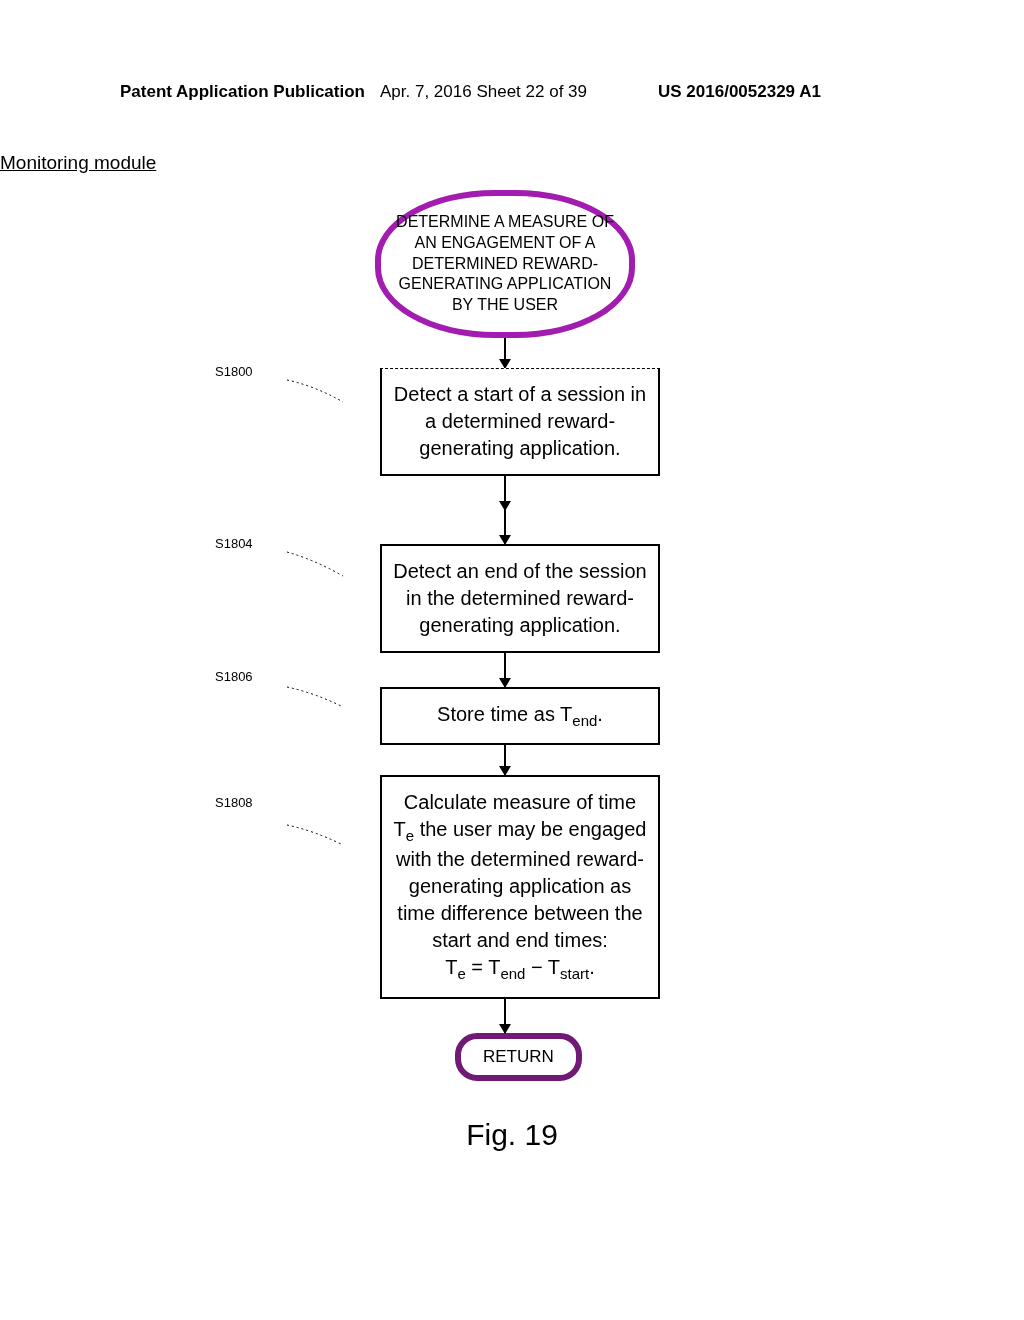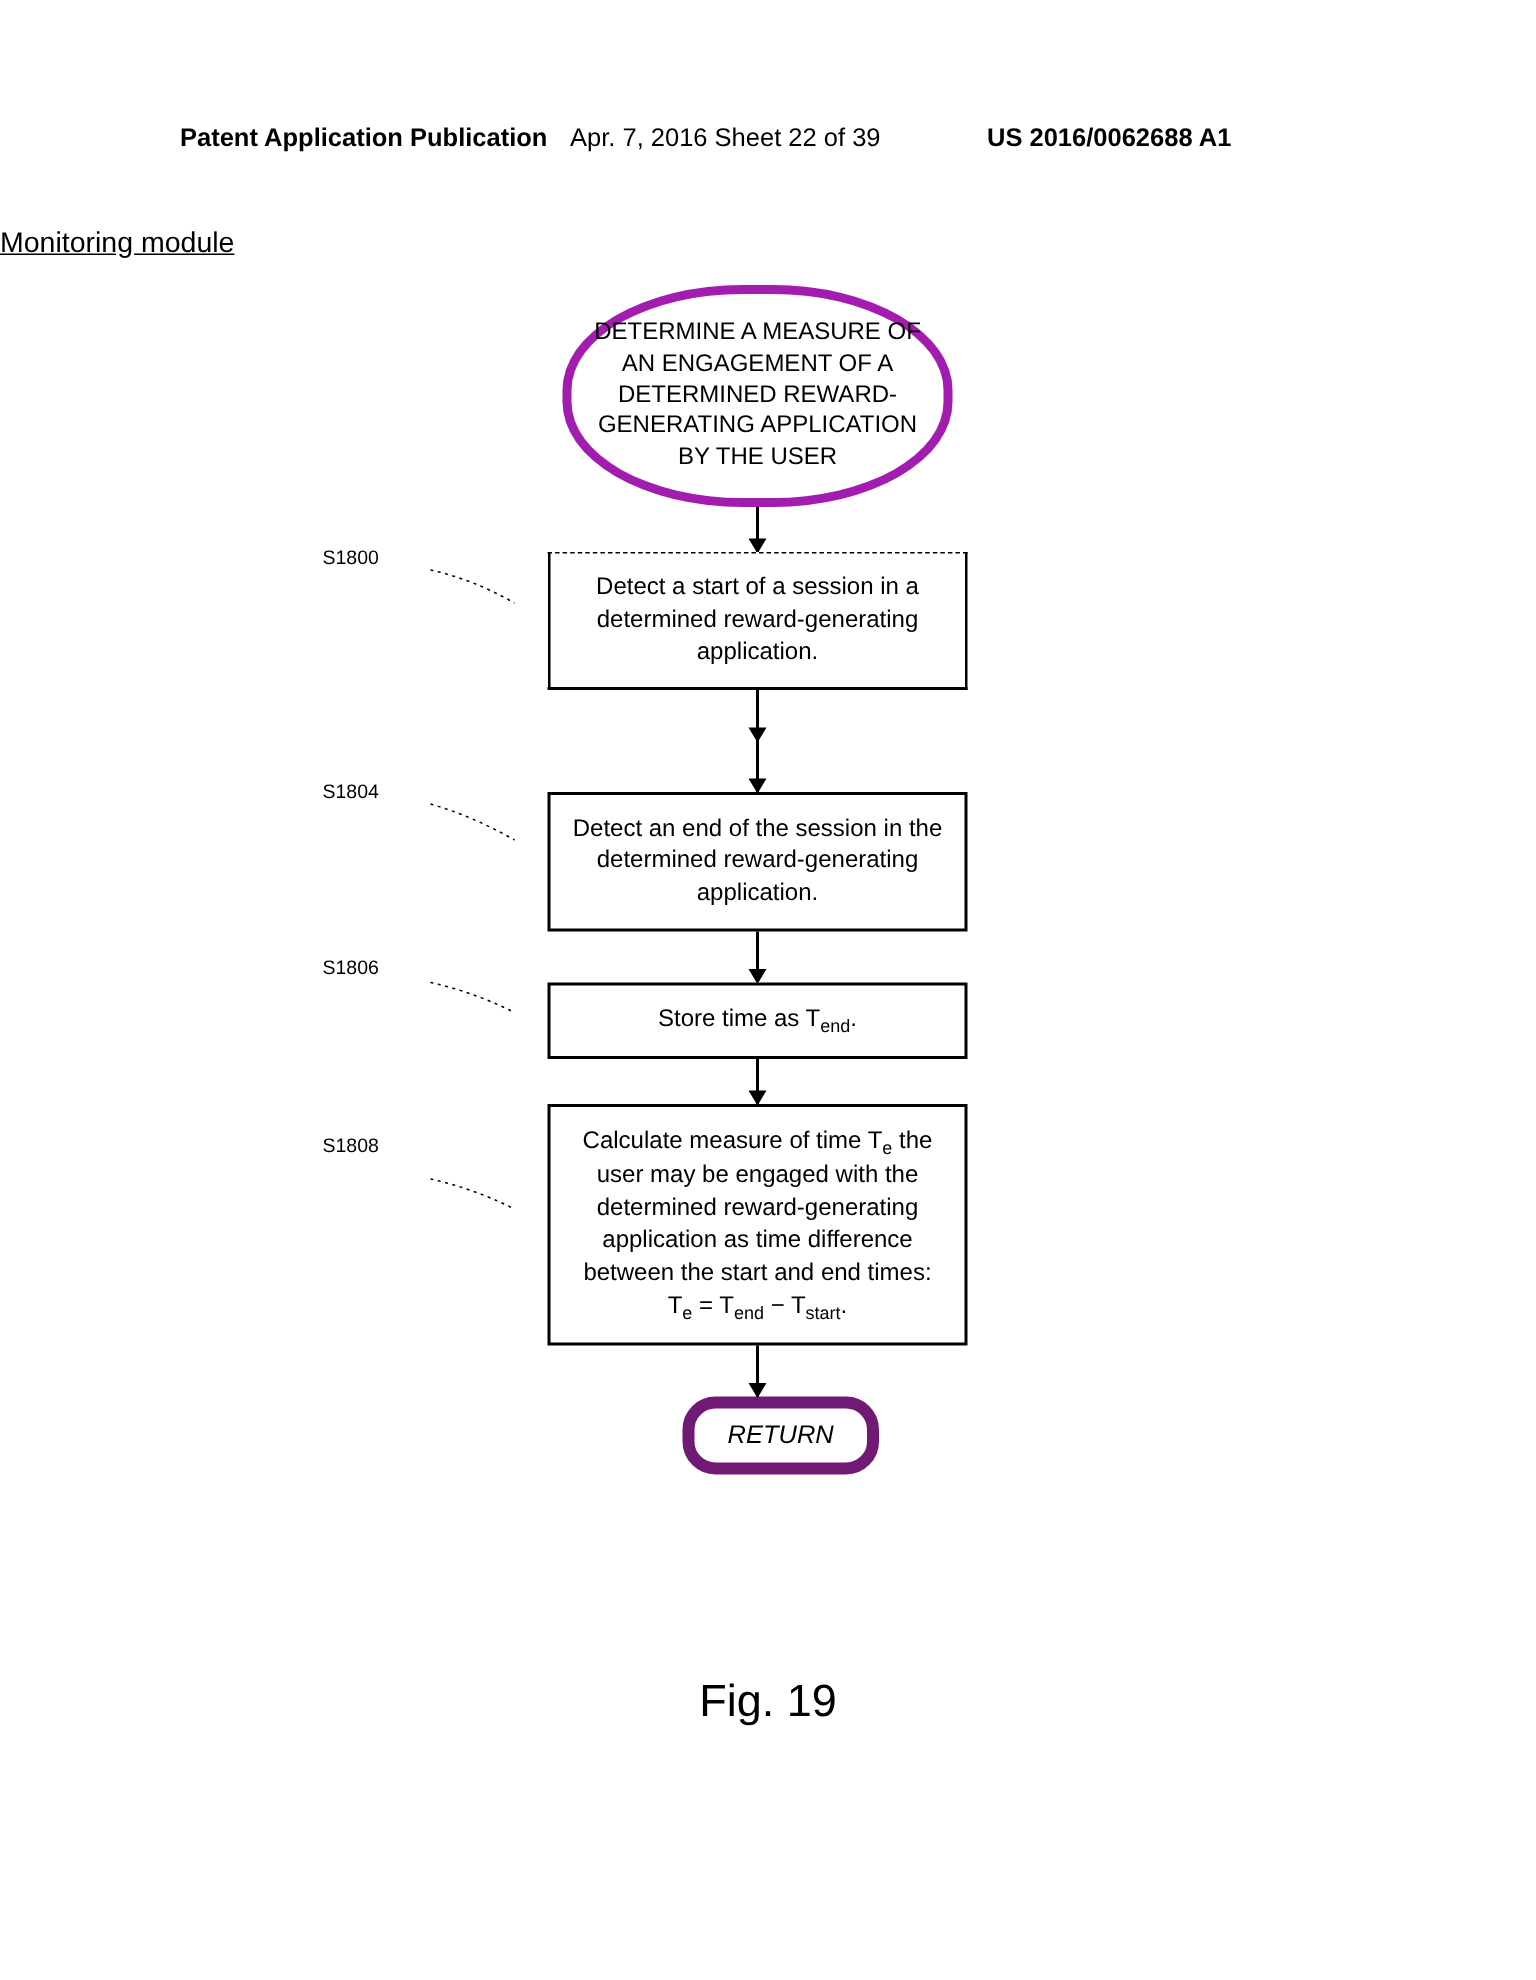--- a/index.html
+++ b/index.html
@@ -63,38 +63,37 @@
     border: 6px solid #a21caf;
     border-radius: 120px / 70px;
     padding: 16px 10px;
     text-align: center;
     font-size: 16px;
     line-height: 1.3;
     box-sizing: border-box;
   }
   .step-box {
     width: 280px;
-    margin-left: 10px;
+    margin-left: 25px;
     border: 2px solid #000;
     padding: 12px 10px;
     text-align: center;
-    font-size: 16px;
+    font-size: 20px;
     line-height: 1.35;
     box-sizing: border-box;
     background: #fff;
   }
   .return-box {
     display: inline-block;
-    border: 8px solid #701a75;
+    border: 6px solid #701a75;
     border-radius: 22px;
     padding: 8px 22px;
     font-size: 17px;
     text-align: center;
     margin-left: 100px;
-    font-style: italic;
   }
   .step-box.dashed {
     border-top: 1.5px dashed #000;
   }
   .step-label {
     position: absolute;
     font-size: 13px;
     width: 120px;
     text-align: left;
   }
@@ -140,21 +139,21 @@
   .step-group { position: relative; }
 </style>
 </head>
 <body>
 
 <div class="page">
 
   <div class="header">
     <span class="left">Patent Application Publication</span>
     <span class="mid">Apr. 7, 2016  Sheet 22 of 39</span>
-    <span class="right">US 2016/0062688 A1</span>
+    <span class="right">US 2016/0052329 A1</span>
   </div>
 
   <div class="sec-title">Monitoring module</div>
 
   <div class="flow">
     <div class="center-col">
 
       <div class="start-box">DETERMINE A MEASURE OF AN ENGAGEMENT OF A DETERMINED REWARD-GENERATING APPLICATION BY THE USER</div>
 
       <div class="connector connector-med">

